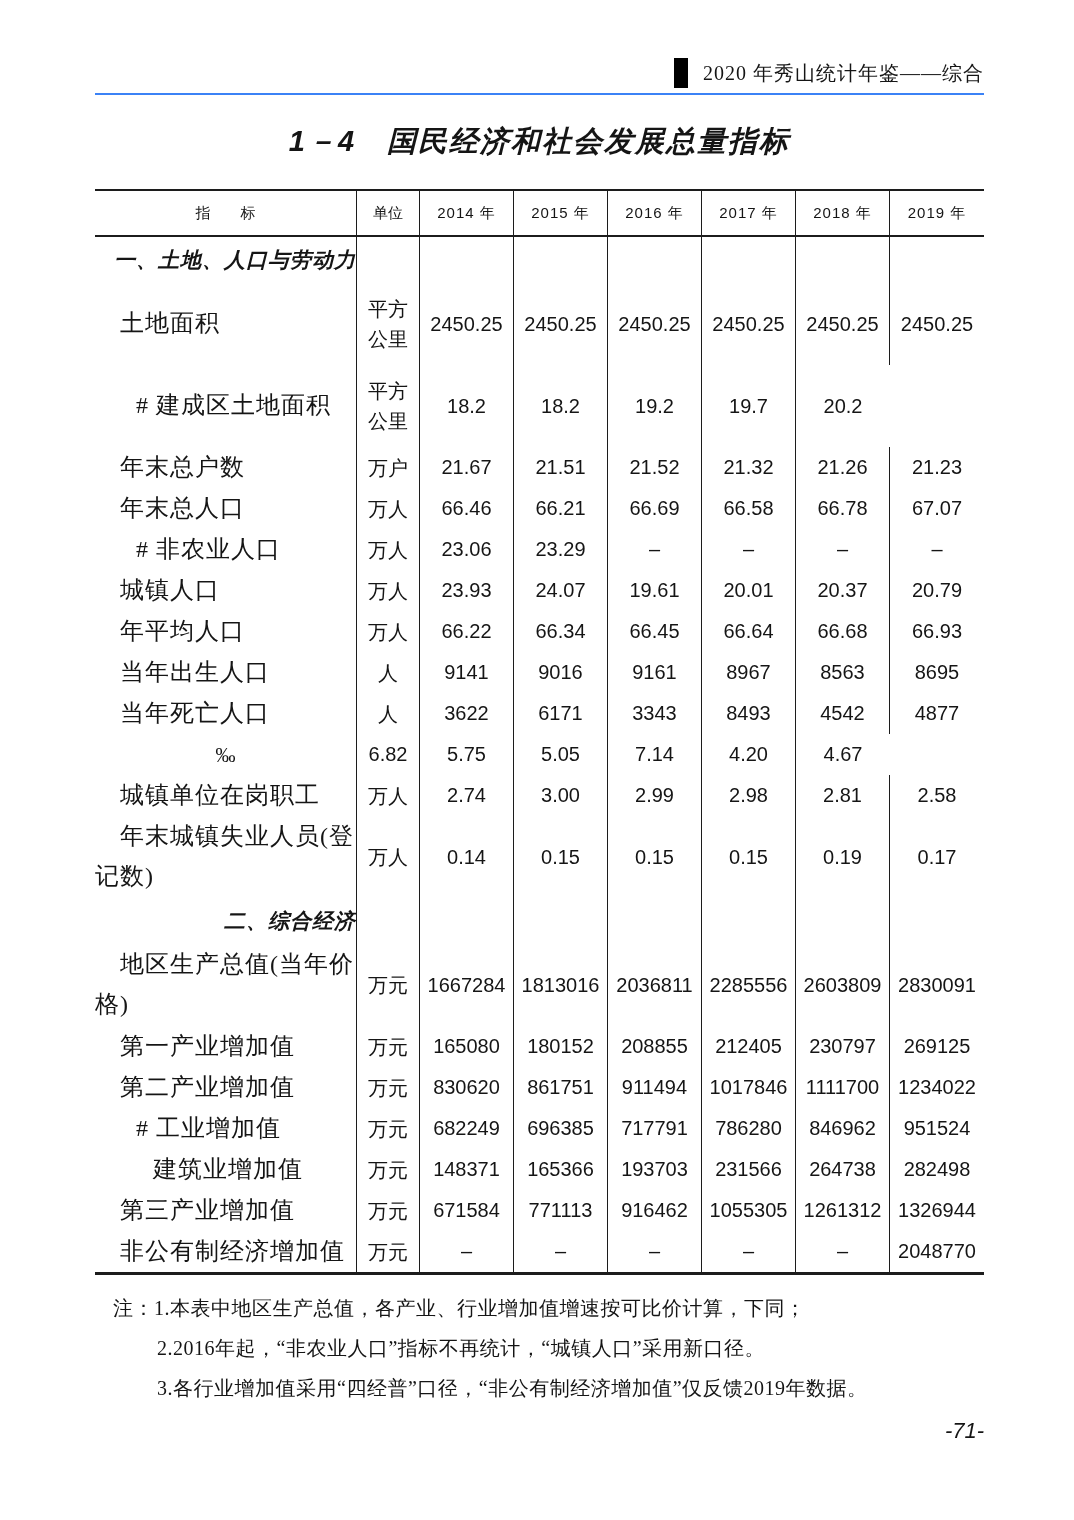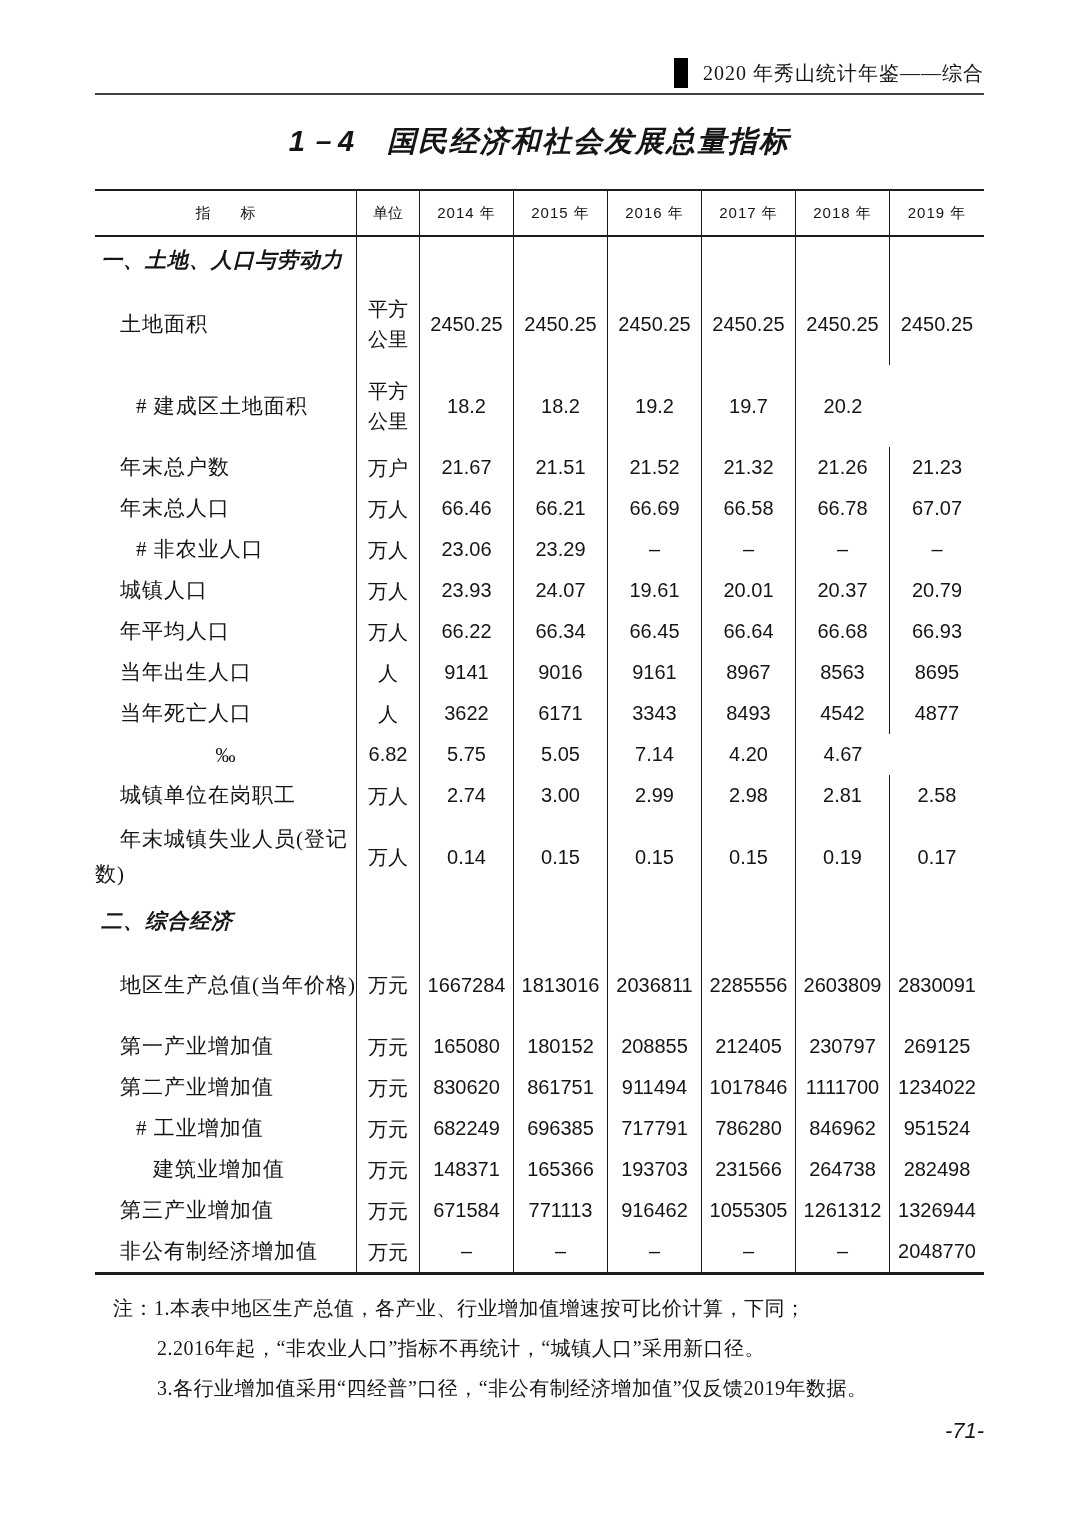--- a/index.html
+++ b/index.html
@@ -7,43 +7,43 @@
   .page {
     width:1074px; height:1520px; background:#ffffff; margin:0 auto;
     font-family:"Liberation Serif","DejaVu Serif",serif; color:#151515;
     overflow:hidden;
   }
   .content { padding:0 90px 0 95px; }
 
   
   .pageheader {
     display:flex; justify-content:flex-end; align-items:center; gap:15px;
-    padding-top:58px; padding-bottom:5px; border-bottom:2px solid #404040;
+    padding-top:58px; padding-bottom:5px; border-bottom:2px solid #3b82f6;
   }
   .blackbar { width:14px; height:30px; background:#000; display:inline-block; }
   .pageheader-text { font-size:20px; letter-spacing:1px; }
 
   
   .doc-title {
     text-align:center; font-size:29px; font-weight:700; letter-spacing:2px;
     margin-top:27px; margin-bottom:27px;
     font-family:"Liberation Sans","DejaVu Sans",sans-serif;
     font-style:italic;
   }
 
   
   .stat-table { width:889px; border-top:2px solid #1c1c1c; border-bottom:3px solid #1c1c1c; }
   .trow { display:grid; grid-template-columns:262px 63px 94px 94px 94px 94px 94px 94px; min-height:41px; }
   .trow.tall { min-height:82px; }
-  .trow.secrow { min-height:46px; }
+  .trow.secrow { min-height:46px;text-align:right; }
   .thead { min-height:46px; border-bottom:2px solid #1c1c1c; }
   .cell { border-right:1px solid #1c1c1c; display:flex; align-items:center; justify-content:center; overflow:hidden; }
   .cell:last-child { border-right:none; }
   .c-ind { justify-content:flex-start; }
-  .labtext { display:block; width:100%; font-size:21px; letter-spacing:1px; line-height:1.65; }
+  .labtext { display:block; width:100%; font-size:24px; letter-spacing:1px; line-height:1.65; }
   .ind0 { text-indent:6px; }
   .ind1 { text-indent:25px; }
   .ind2 { text-indent:41px; }
   .ind3 { text-indent:58px; }
   .secrow .labtext { font-weight:700; font-style:italic; font-size:21px; }
   .c-unit { font-size:20px; text-align:center; white-space:pre-line; line-height:1.5; }
   .c-val { font-size:20px; font-family:"Liberation Sans","DejaVu Sans",sans-serif; }
   .hdr { font-size:15px; }
   .hdr.c-val { letter-spacing:1px; }
   .hdr-ind { justify-content:center; }

